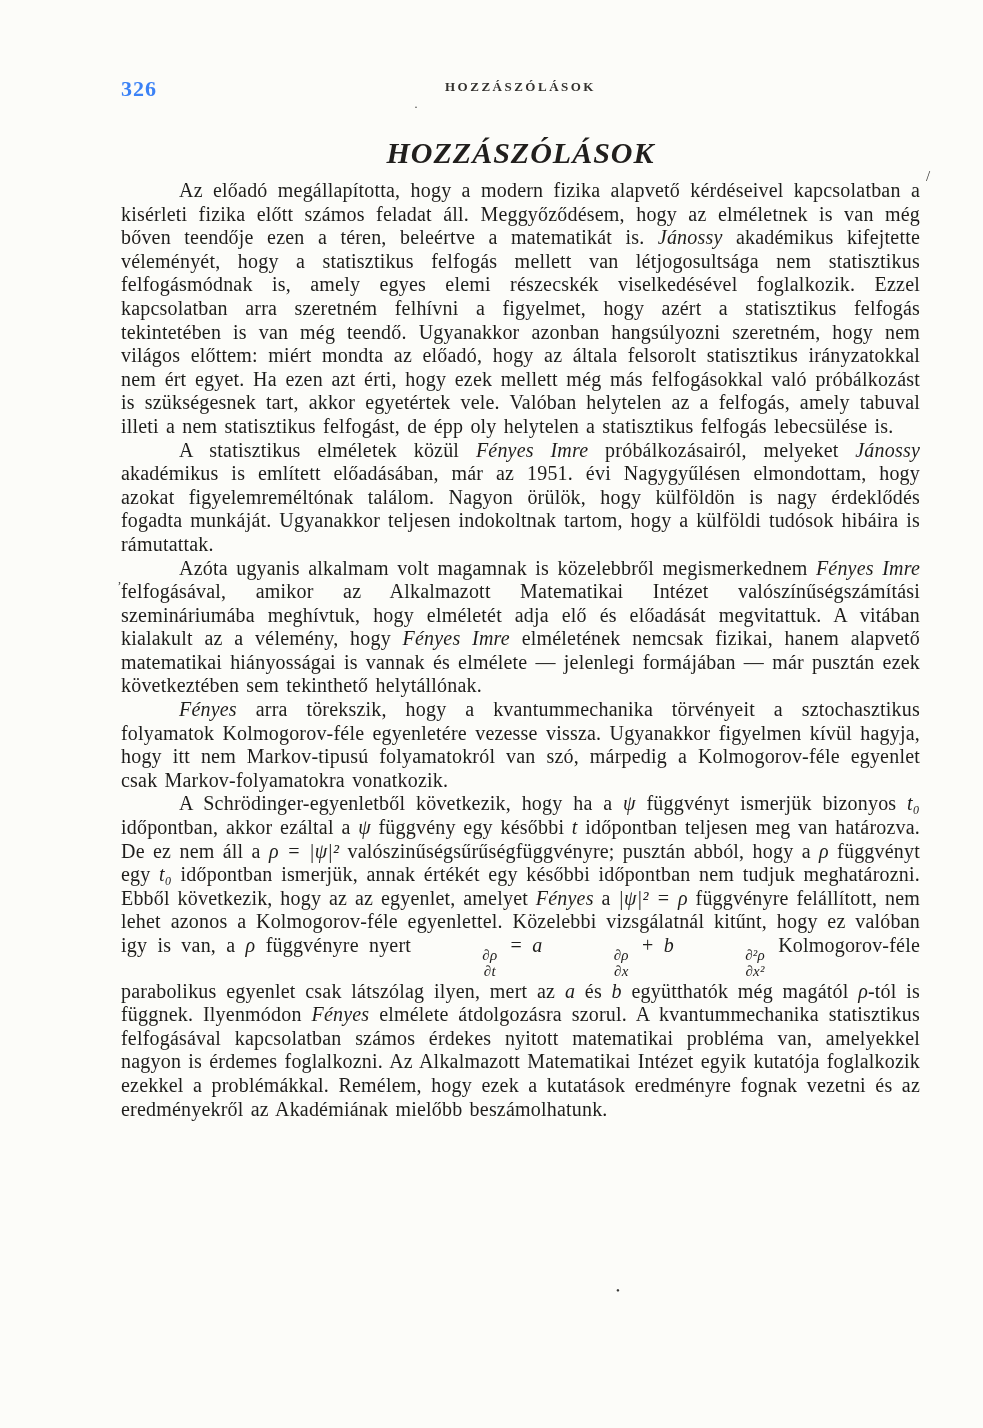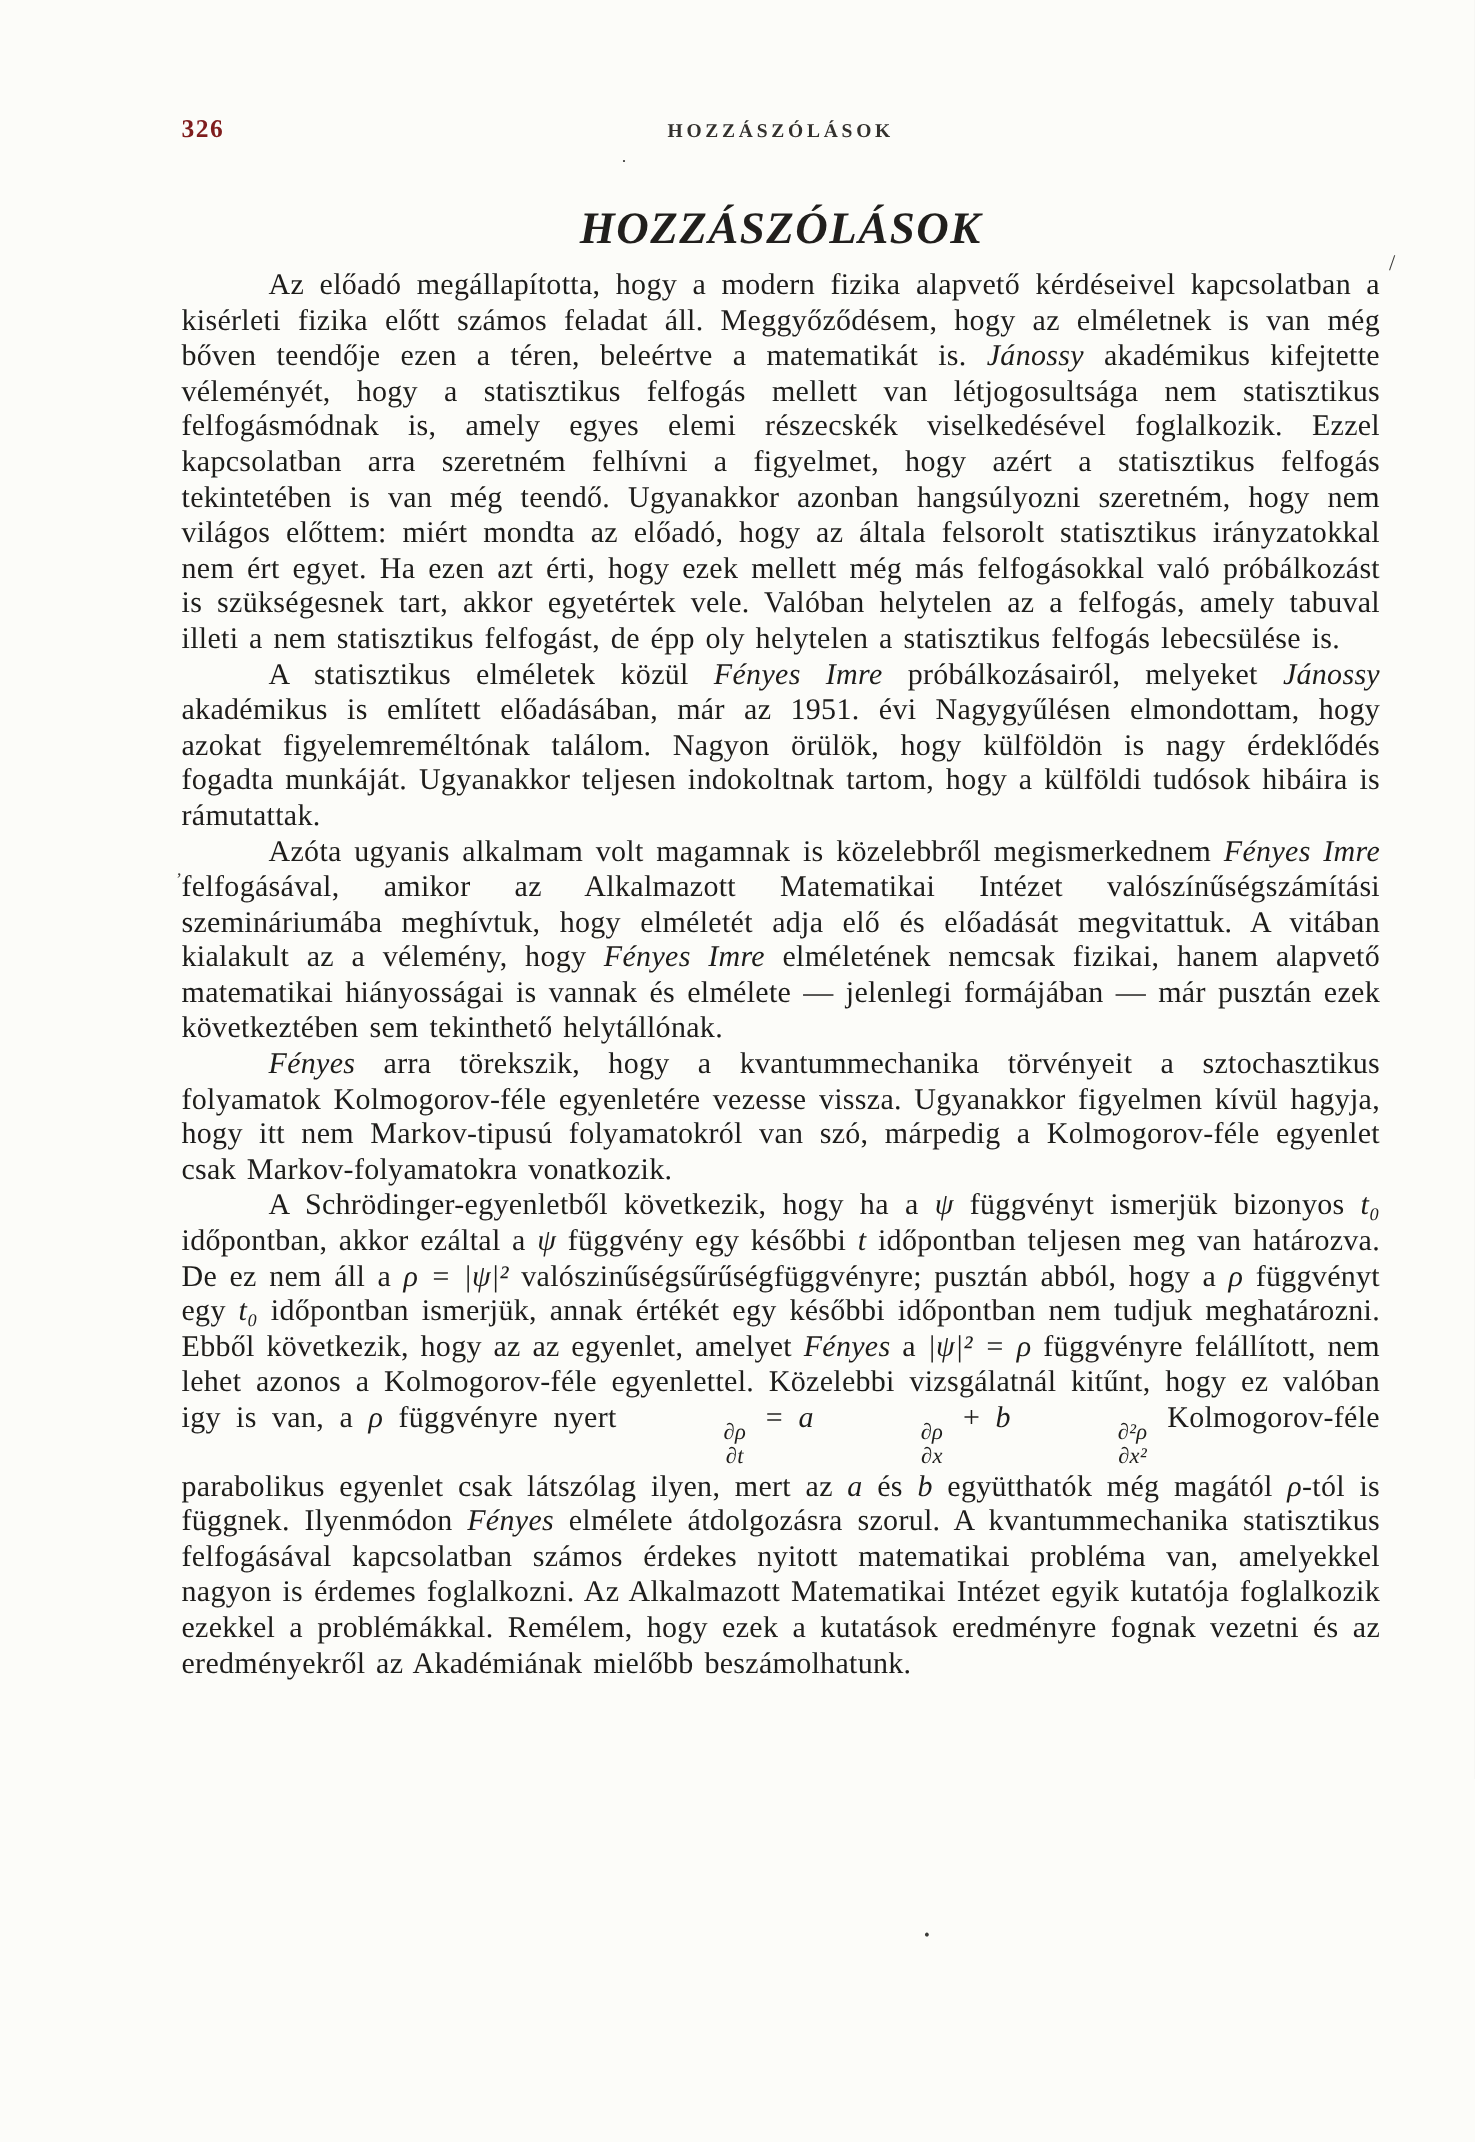--- a/index.html
+++ b/index.html
@@ -11,21 +11,21 @@
     background:#fcfcf9;
     font-family:"Liberation Serif","DejaVu Serif",serif;
     color:#1e1d1b;
     overflow:hidden;
   }
   .content { position:absolute; left:121px; top:76px; width:799px; }
 
   .running-row { position:relative; height:22px; }
   .page-num {
     position:absolute; left:0; top:0;
-    font-size:17px; font-weight:600; letter-spacing:1px; color:#7f1d1d;
+    font-size:22px; font-weight:600; letter-spacing:1px; color:#3b82f6;
   }
   .running-head {
     position:absolute; left:0; right:0; top:3px;
     text-align:center; font-size:13px; font-weight:600;
     letter-spacing:2.5px; color:#33312e;
   }
 
   .title {
     margin:38px 0 0 0;
     text-align:center;

